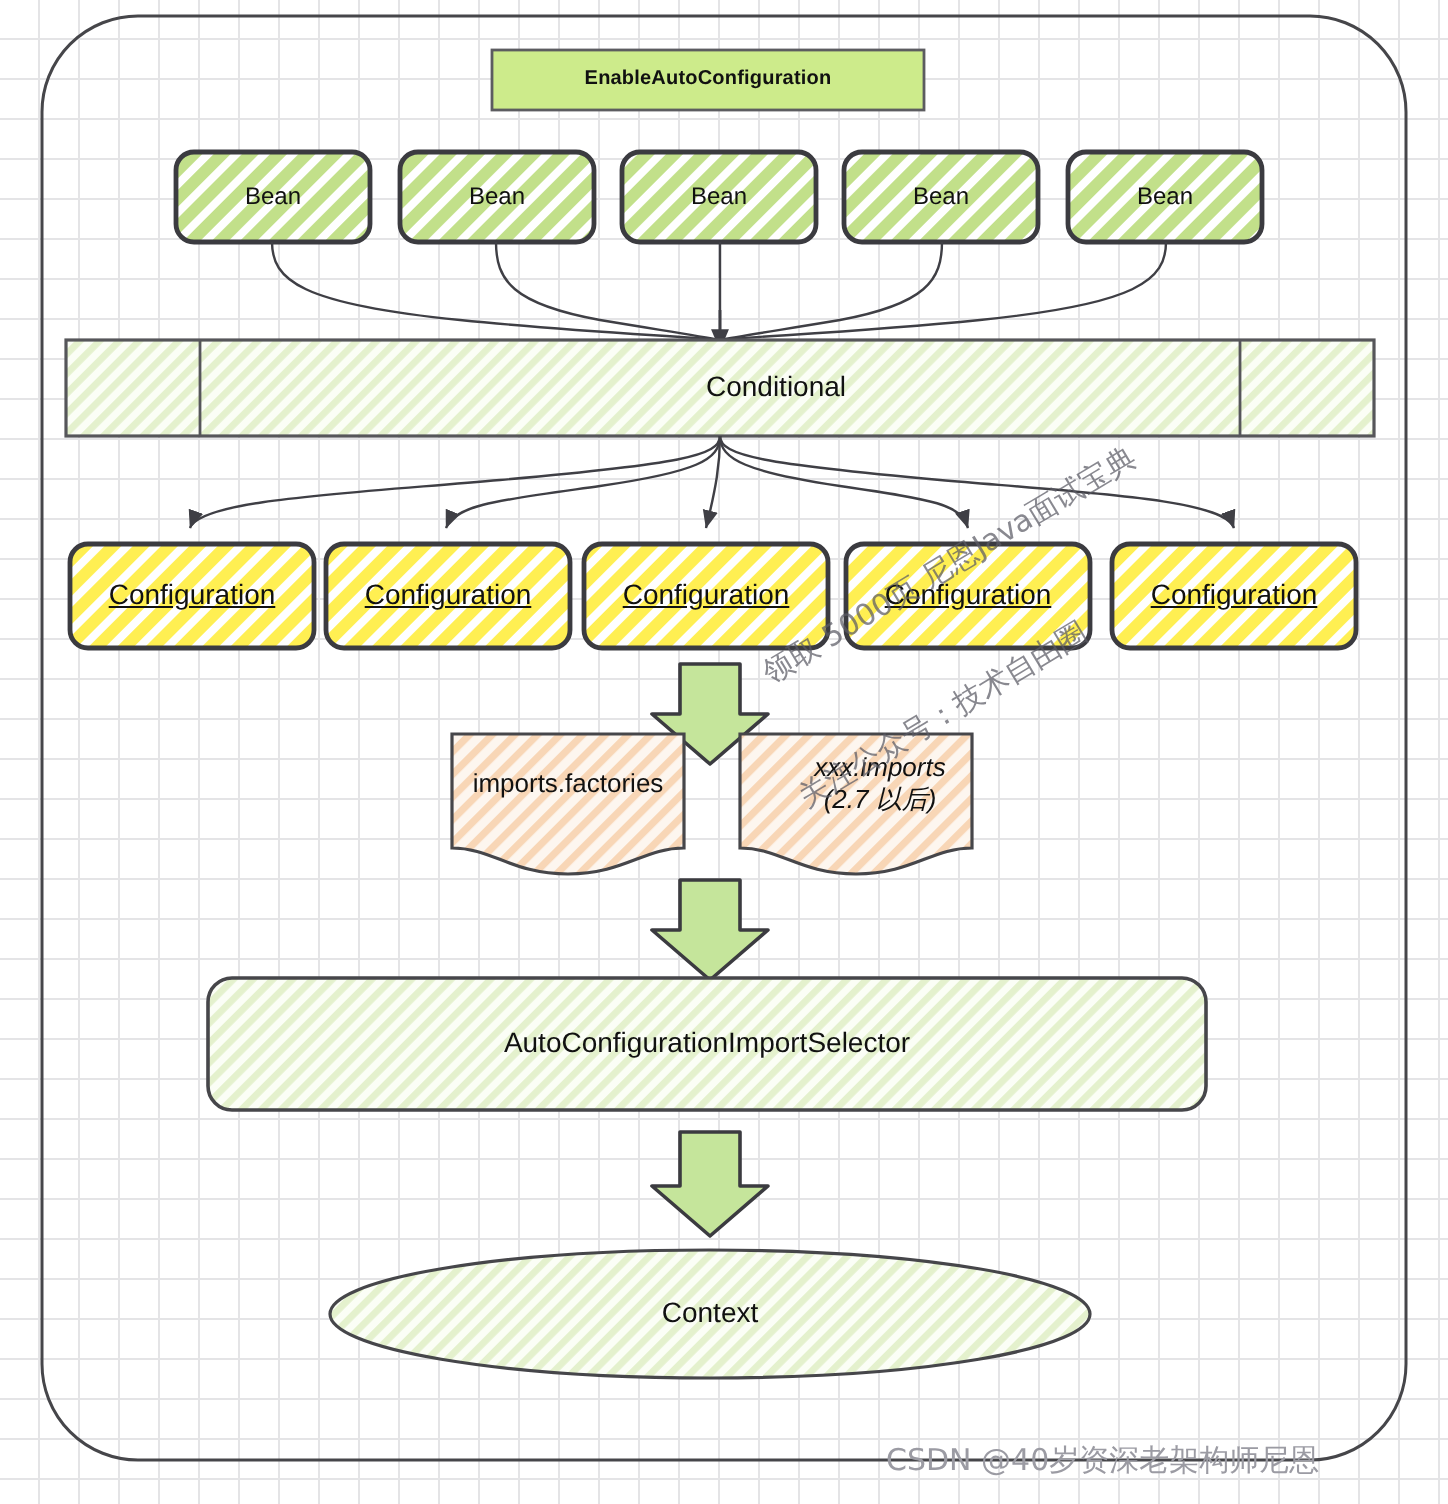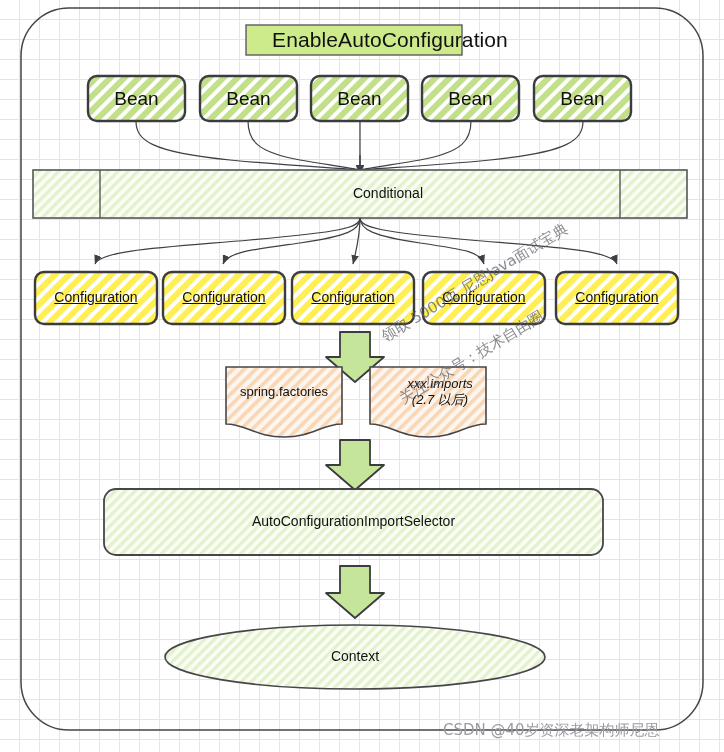--- a/index.html
+++ b/index.html
@@ -22,27 +22,27 @@
 
   .node-label{
     position:absolute;
     display:flex;align-items:center;justify-content:center;
     text-align:center;
     color:#111111;
     pointer-events:none;
     line-height:1.22;
     white-space:pre-line;
   }
-  .lbl-bean{font-size:19px;}
+  .lbl-bean{font-size:12px;}
   .lbl-conf{font-size:14px;text-decoration:underline;}
   .lbl-cond{font-size:14px;}
   .lbl-file{font-size:13px;}
   .lbl-sel{font-size:14px;}
   .lbl-ctx{font-size:14px;}
-  .lbl-title{font-size:21px;font-weight:normal;letter-spacing:.1px;padding-left:36px;}
+  .lbl-title{font-size:10px;font-weight:bold;letter-spacing:.1px;}
 
   .wm{
     position:absolute;
     color:#5c5c66;
     opacity:.72;
     white-space:nowrap;
     pointer-events:none;
     font-family:"DejaVu Sans","Liberation Sans",sans-serif;
   }
   .wm-a{font-size:15px;transform:rotate(-31deg);transform-origin:left top;}
@@ -155,21 +155,21 @@
   <div class="node-label lbl-bean" style="left:534px;top:76px;width:97px;height:45px;">Bean</div>
 
   <div class="node-label lbl-cond" style="left:33px;top:170px;width:654px;height:48px;margin-left:28px;">Conditional</div>
 
   <div class="node-label lbl-conf" style="left:35px;top:272px;width:122px;height:52px;">Configuration</div>
   <div class="node-label lbl-conf" style="left:163px;top:272px;width:122px;height:52px;">Configuration</div>
   <div class="node-label lbl-conf" style="left:292px;top:272px;width:122px;height:52px;">Configuration</div>
   <div class="node-label lbl-conf" style="left:423px;top:272px;width:122px;height:52px;">Configuration</div>
   <div class="node-label lbl-conf" style="left:556px;top:272px;width:122px;height:52px;">Configuration</div>
 
-  <div class="node-label lbl-file" style="left:226px;top:367px;width:116px;height:50px;">spring.factories</div>
+  <div class="node-label lbl-file" style="left:226px;top:367px;width:116px;height:50px;">imports.factories</div>
   <div class="node-label lbl-file" style="left:370px;top:365px;width:140px;height:54px;font-style:italic;">xxx.imports
 (2.7 以后)</div>
 
   <div class="node-label lbl-ctx" style="left:165px;top:625px;width:380px;height:64px;">Context</div>
 
   <div class="node-label lbl-sel" style="left:104px;top:489px;width:499px;height:66px;">AutoConfigurationImportSelector</div>
 
   <div class="wm wm-a" style="left:378px;top:330px;">领取 5000页 尼恩Java面试宝典</div>
   <div class="wm wm-b" style="left:396px;top:392px;">关注公众号：技术自由圈</div>
 

